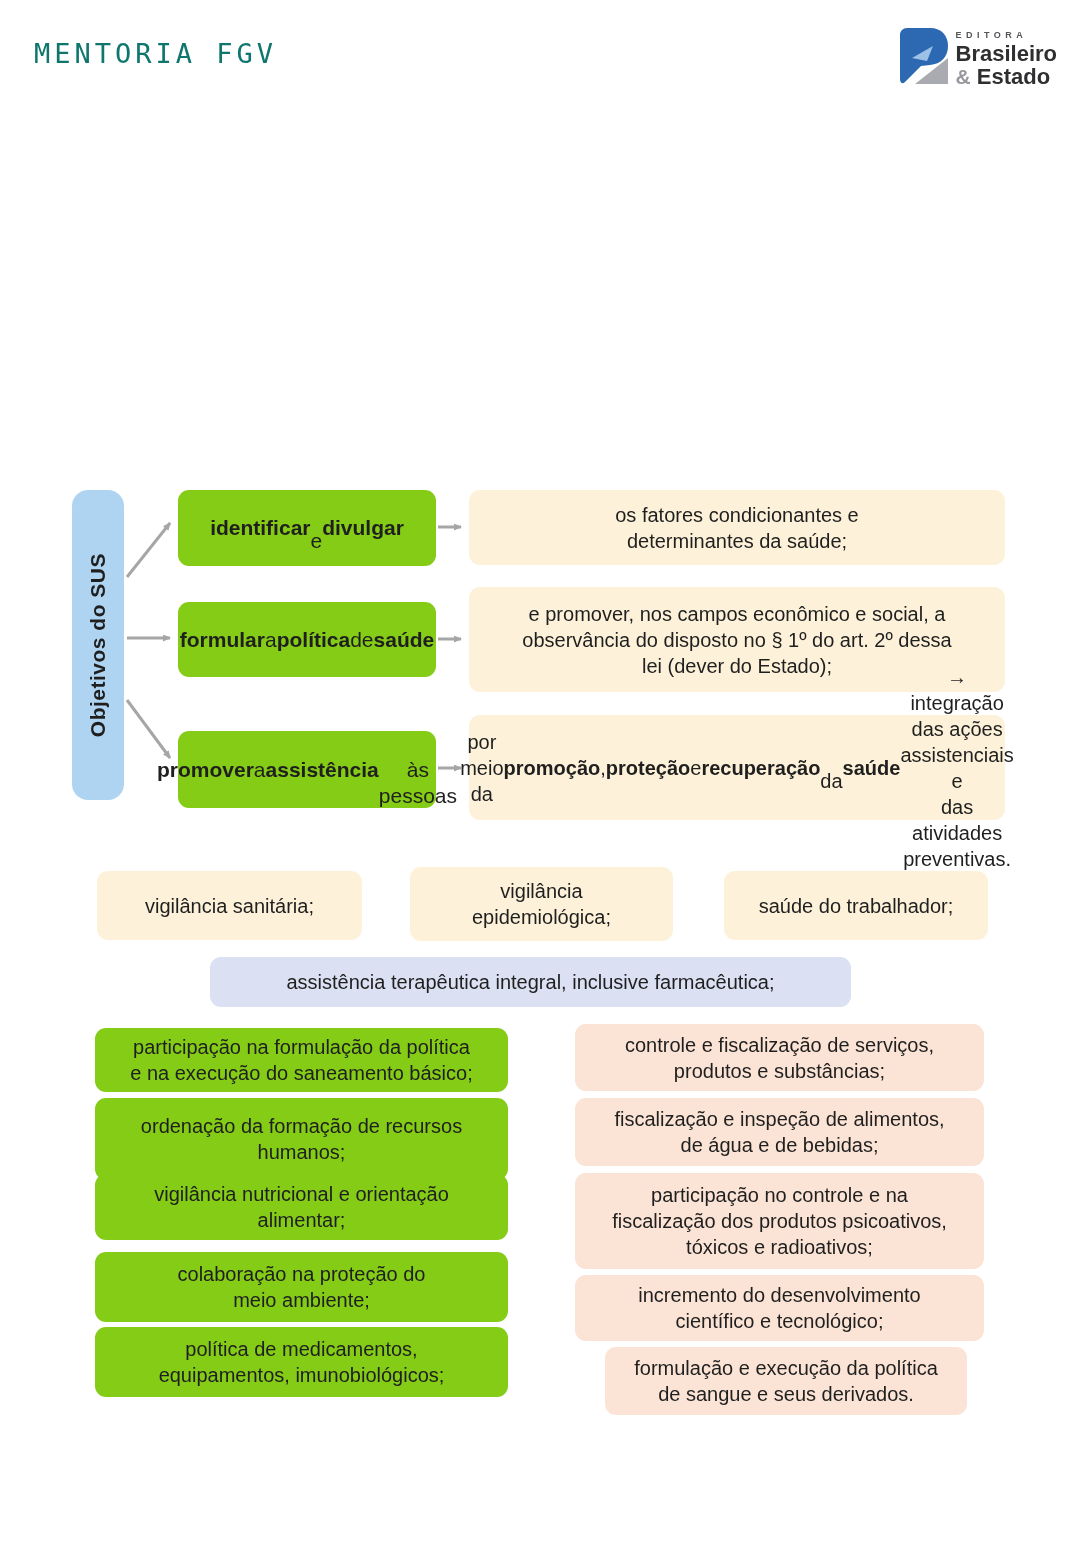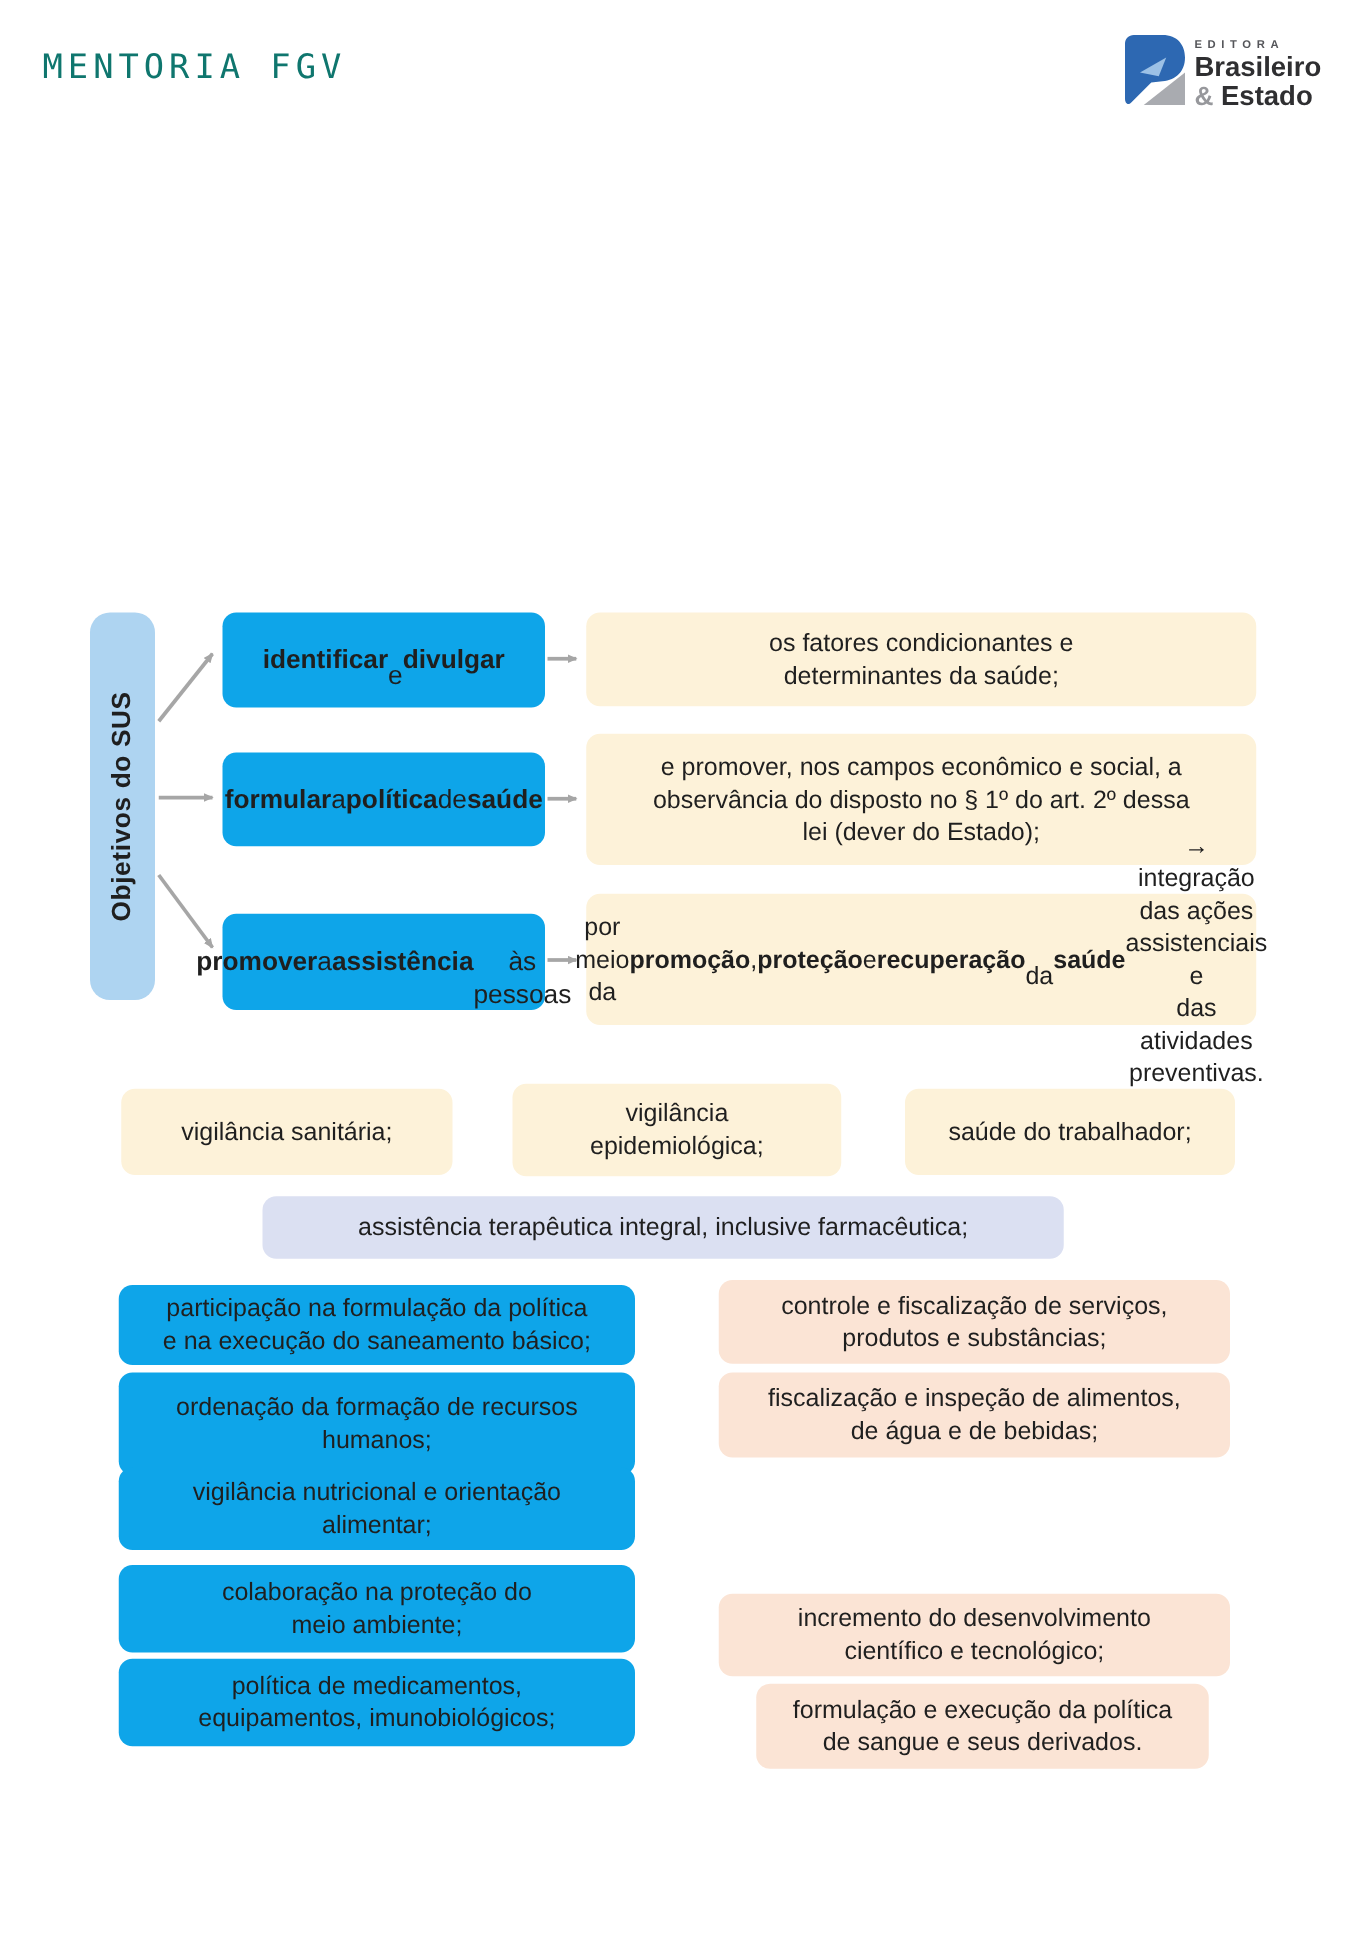--- a/index.html
+++ b/index.html
@@ -23,21 +23,21 @@
   .box{position:absolute;display:flex;align-items:center;justify-content:center;
        text-align:center;white-space:pre-line;border-radius:11px;
        font-size:20px;line-height:26px;padding:6px 12px;box-sizing:border-box;}
   .box b{font-weight:bold;}
 
   .source-pill{position:absolute;left:72px;top:490px;width:52px;height:310px;
        background:#aed4f1;border-radius:16px;display:flex;align-items:center;justify-content:center;}
   .source-pill span{writing-mode:vertical-rl;transform:rotate(180deg);
        font-weight:bold;font-size:21px;letter-spacing:.5px;color:#1f1f1f;}
 
-  .green{background:#0ea5e9;}
+  .green{background:#84cc16;}
   .cream{background:#fdf2d9;}
   .lavender{background:#dbe0f2;}
   .peach{background:#fbe4d5;}
 
   .objective{left:178px;width:258px;font-size:21px;}
   .result{left:469px;width:536px;}
 
   .arrows{position:absolute;inset:0;width:1080px;height:1560px;pointer-events:none;}
 </style>
 </head>
@@ -109,18 +109,21 @@
 alimentar;</div>
   <div class="box green" style="left:95px;top:1252px;width:413px;height:70px;">colaboração na proteção do
 meio ambiente;</div>
   <div class="box green" style="left:95px;top:1327px;width:413px;height:70px;">política de medicamentos,
 equipamentos, imunobiológicos;</div>
 
   <div class="box peach" style="left:575px;top:1024px;width:409px;height:67px;">controle e fiscalização de serviços,
 produtos e substâncias;</div>
   <div class="box peach" style="left:575px;top:1098px;width:409px;height:68px;">fiscalização e inspeção de alimentos,
 de água e de bebidas;</div>
+  <div class="box peach" style="left:575px;top:1173px;width:409px;height:96px;">participação no controle e na
+fiscalização dos produtos psicoativos,
+tóxicos e radioativos;</div>
   <div class="box peach" style="left:575px;top:1275px;width:409px;height:66px;">incremento do desenvolvimento
 científico e tecnológico;</div>
   <div class="box peach" style="left:575px;top:1347px;width:362px;height:68px;margin-left:30px;">formulação e execução da política
 de sangue e seus derivados.</div>
 
 </div>
 
 </body></html>

